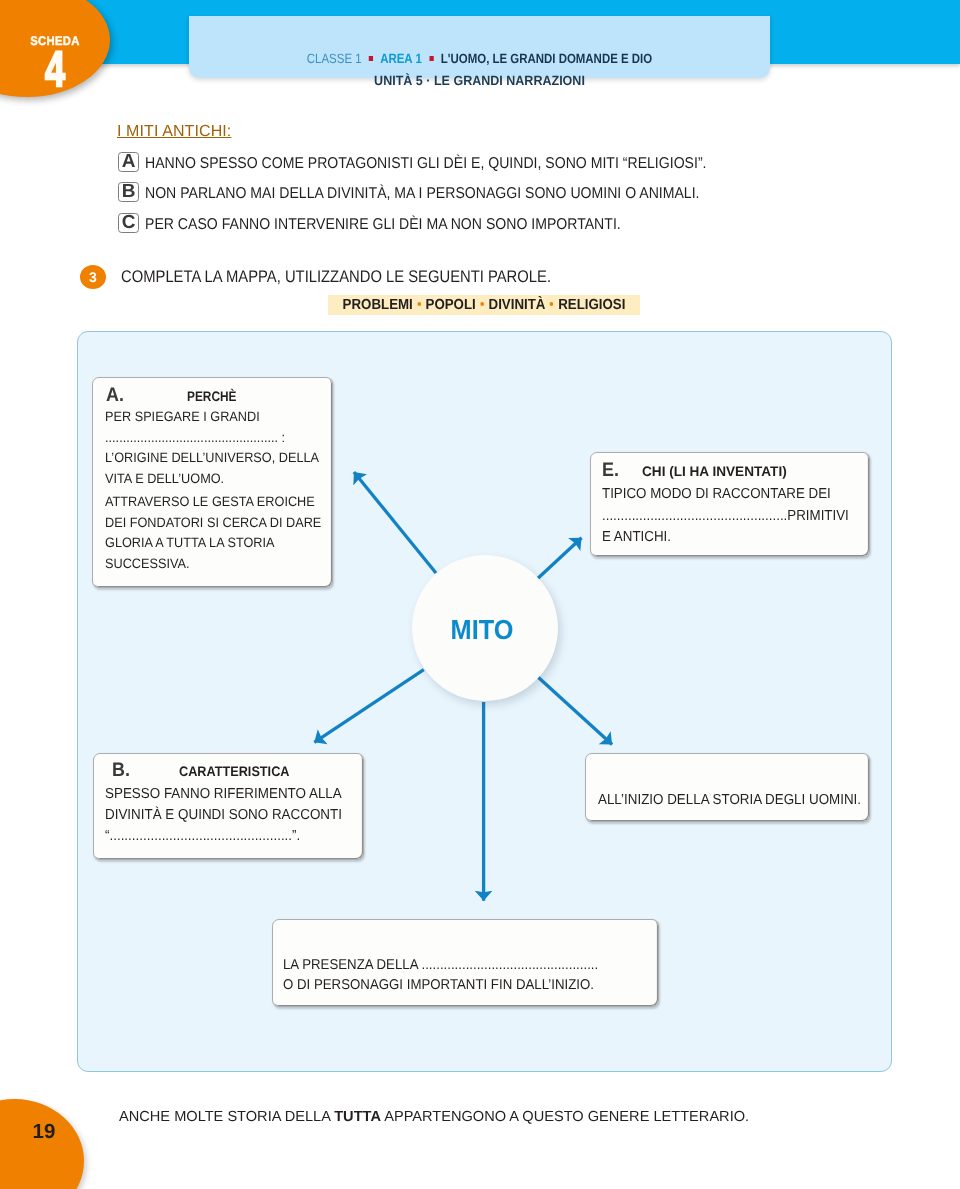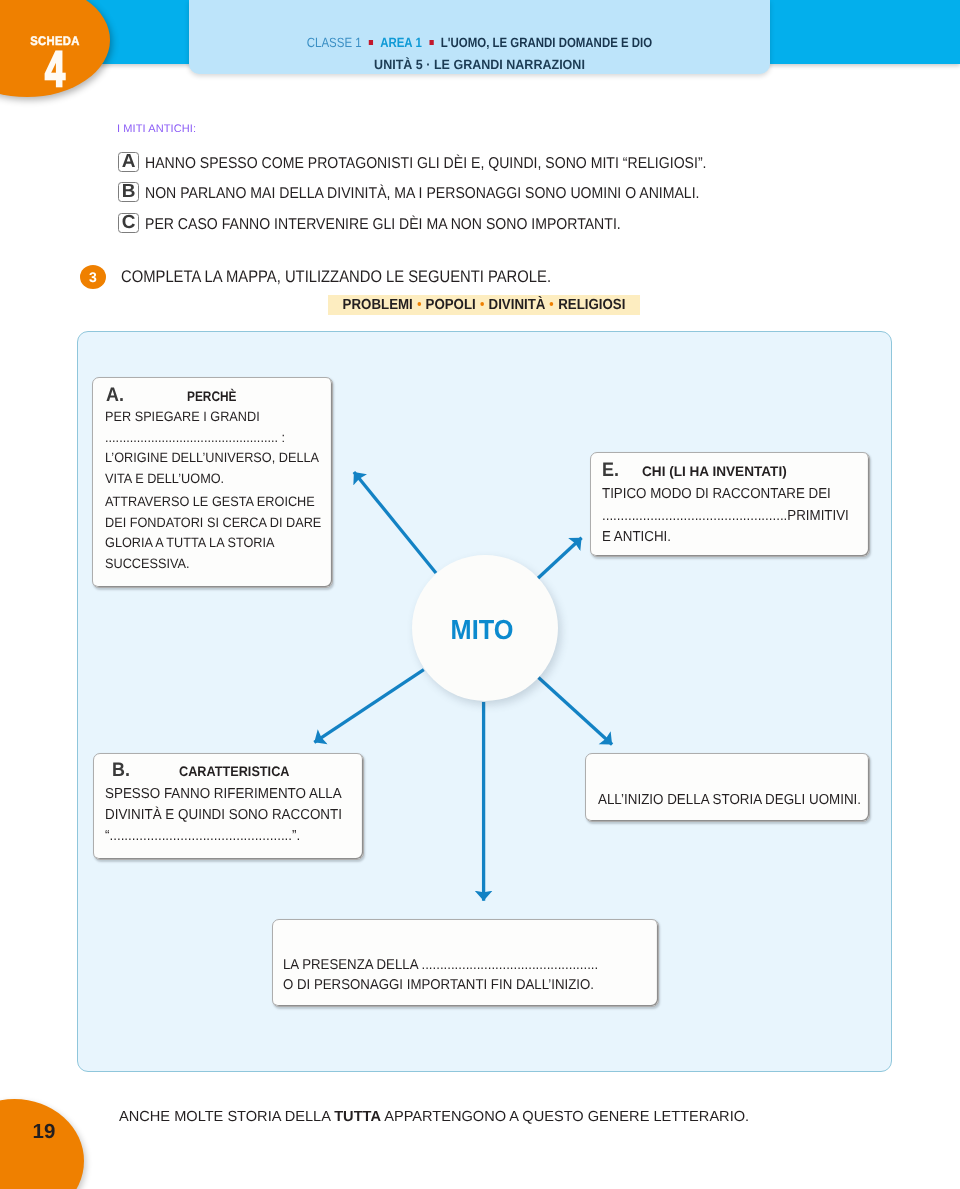--- a/index.html
+++ b/index.html
@@ -1,35 +1,35 @@
 <!DOCTYPE html>
 <html><head>
 <meta charset="utf-8">
 <style>
   html,body{margin:0;padding:0;}
   body{width:960px;height:1189px;background:#ffffff;font-family:"Liberation Sans",sans-serif;position:relative;overflow:hidden;-webkit-font-smoothing:antialiased;text-rendering:geometricPrecision;}
   .page{position:absolute;left:0;top:0;width:960px;height:1189px;will-change:transform;}
 
   
   .cyan-bar{position:absolute;left:0;top:0;width:960px;height:64px;background:#03AFEC;box-shadow:0 2px 4px rgba(0,0,0,.20);}
-  .title-box{position:absolute;left:189px;top:0;width:581px;height:74px;background:#BDE4FA;border-radius:0 0 10px 10px;box-shadow:0 2px 5px rgba(0,0,0,.16);}
+  .title-box{position:absolute;left:189px;top:16px;width:581px;height:62px;background:#BDE4FA;border-radius:0 0 10px 10px;box-shadow:0 2px 5px rgba(0,0,0,.16);}
   .title-line1{position:absolute;left:0;top:35px;width:581px;text-align:center;font-size:13.4px;font-weight:bold;letter-spacing:0;white-space:nowrap;transform:scaleX(.855);}
   .title-line2{position:absolute;left:0;top:57px;width:581px;text-align:center;font-size:13.4px;font-weight:bold;letter-spacing:0;white-space:nowrap;color:#1C3C54;transform:scaleX(.935);}
   .t-classe{color:#3B8FC4;font-weight:normal;}
   .t-area{color:#0F9AD6;}
   .t-main{color:#18354E;}
   .sep{display:inline-block;width:4.8px;height:4.8px;background:#C2182C;vertical-align:2.5px;margin:0 5px;}
 
   .scheda-oval{position:absolute;left:-56px;top:-17px;width:166px;height:114px;background:#EF8000;border-radius:50%;box-shadow:2px 3px 7px rgba(0,0,0,.30);}
   .scheda-label{position:absolute;left:24px;top:34px;width:62px;text-align:center;color:#FFFBF4;font-size:12.5px;font-weight:bold;letter-spacing:.4px;transform:scaleX(.90);}
   .scheda-num{position:absolute;left:24px;top:44px;width:62px;text-align:center;color:#FFFBF4;font-size:50px;font-weight:bold;line-height:1;transform:scaleX(.72);-webkit-text-stroke:2.4px #FFFBF4;}
   .scheda-label{-webkit-text-stroke:.45px #FFFBF4;}
 
   
-  .q-title{position:absolute;left:117px;top:123px;font-size:11px;color:#8b5cf6;letter-spacing:.1px;}
+  .q-title{position:absolute;left:117px;top:123px;font-size:16px;color:#a16207;letter-spacing:.1px;text-decoration:underline;}
   .opt-row{position:absolute;left:118px;height:20px;}
   .opt-box{position:absolute;left:0;top:0;width:21px;height:20px;border:1px solid #7D7D7D;border-radius:3.5px;background:#fff;font-size:19px;font-weight:bold;color:#3A3A3A;text-align:center;line-height:17.5px;box-sizing:border-box;}
   .opt-text{position:absolute;left:27px;top:3px;font-size:15.6px;color:#231F20;white-space:nowrap;letter-spacing:0px;transform:scaleX(.903);transform-origin:left center;}
 
   
   .ex-num{position:absolute;left:80px;top:265px;width:26px;height:24px;background:#EF8000;border-radius:50%;color:#fff;font-size:14px;font-weight:bold;text-align:center;line-height:24.5px;}
   .ex-text{position:absolute;left:121px;top:267px;font-size:16.9px;color:#231F20;white-space:nowrap;transform:scaleX(.876);transform-origin:left center;}
   .word-strip{position:absolute;left:328px;top:295px;width:312px;height:20px;background:#FDEDC0;}
   .word-strip-text{position:absolute;left:328px;top:297px;width:312px;text-align:center;font-size:14.6px;font-weight:bold;color:#231F20;white-space:nowrap;transform:scaleX(.911);}
   .wdot{display:inline-block;width:4px;height:4px;border-radius:50%;background:#EF8000;vertical-align:3px;margin:0 5px;}

